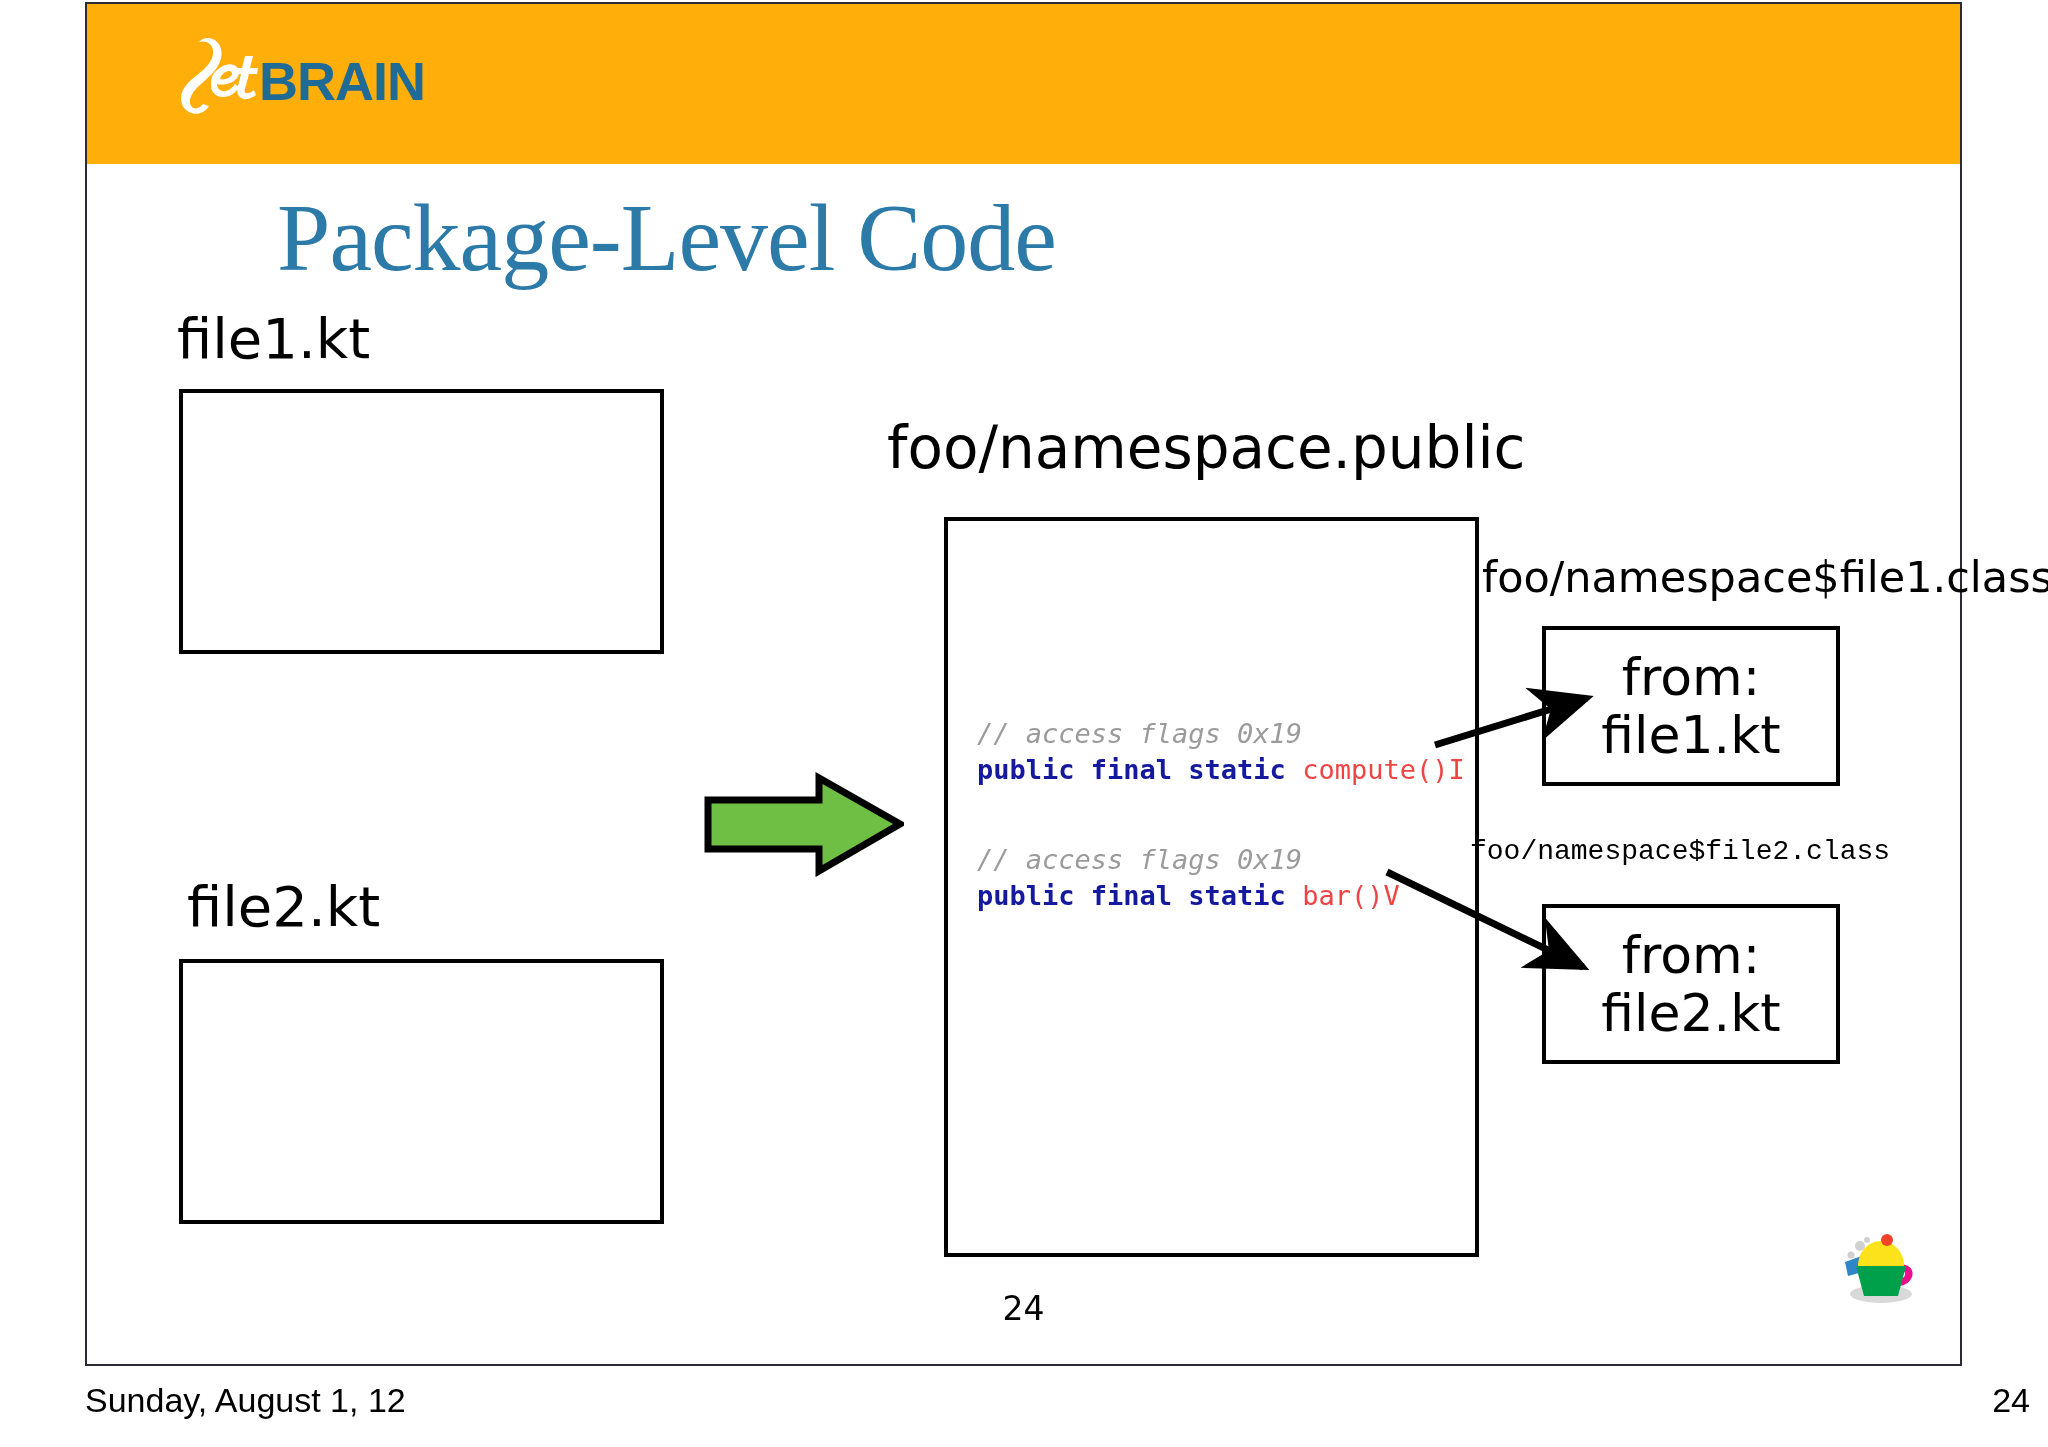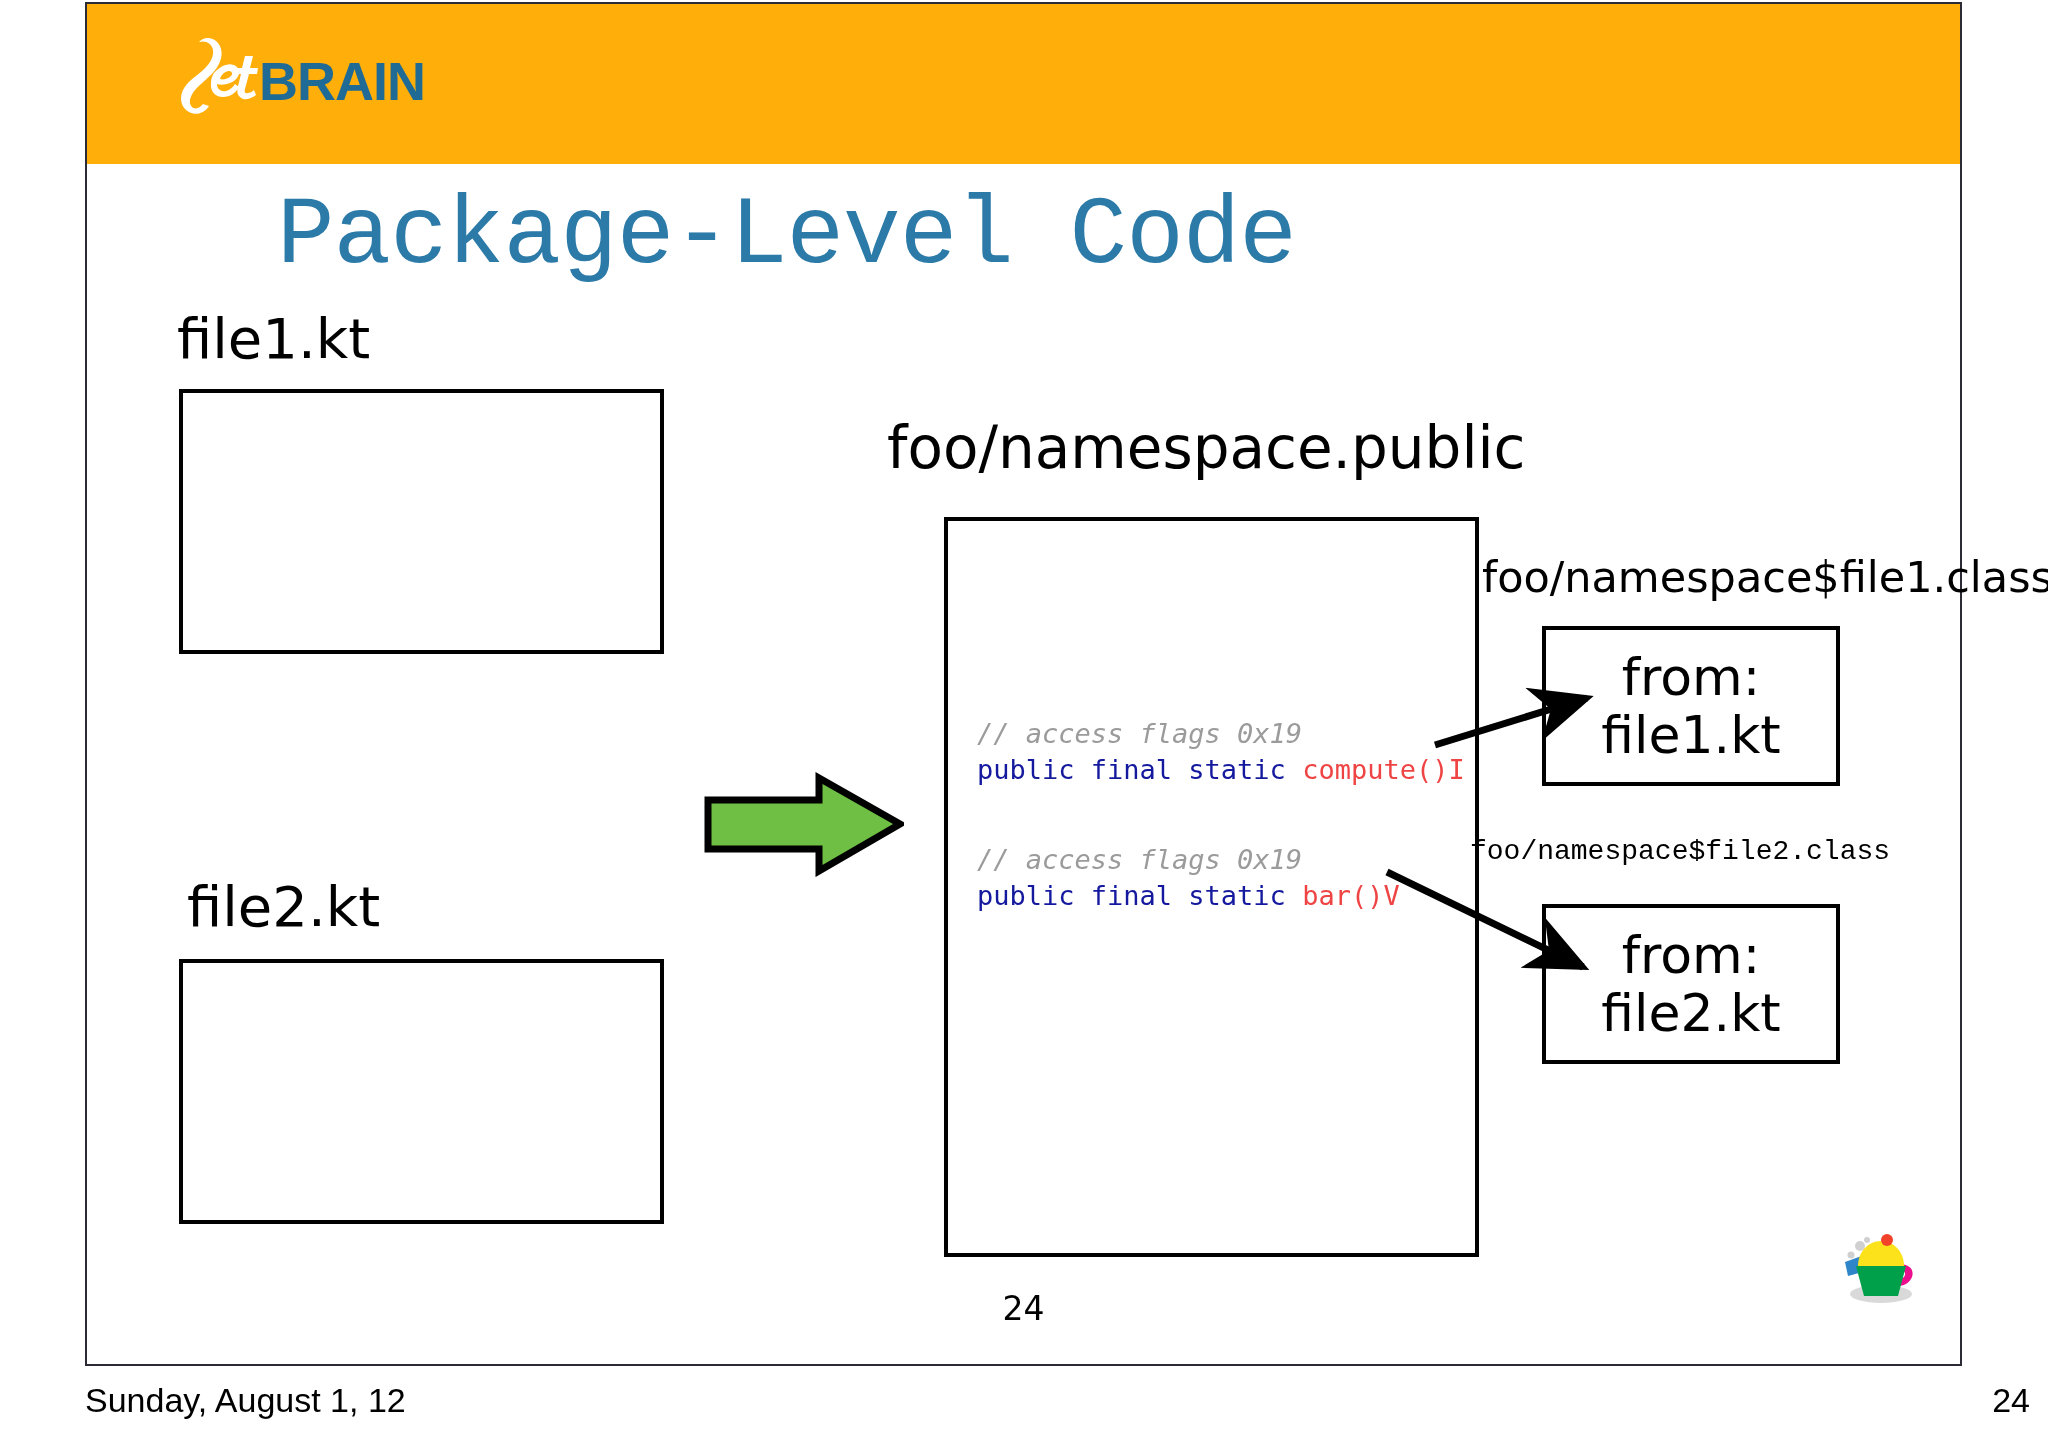--- a/index.html
+++ b/index.html
@@ -45,21 +45,21 @@
     width: 260px;
     height: 100px;
   }
   #logo svg { display: block; }
 
   
   #slide-title {
     position: absolute;
     left: 190px;
     top: 178px;
-    font-family: Liberation Mono, monospace;
+    font-family: Liberation Serif, serif;
     font-size: 96px;
     font-weight: 400;
     color: #2B7AA8;
     letter-spacing: -1px;
     white-space: nowrap;
     text-shadow: 1px 1px 0 rgba(255,255,255,0.75);
   }
 
   
   .caption {
@@ -112,21 +112,21 @@
     position: absolute;
     font-family: "DejaVu Sans Mono", monospace;
     font-size: 27px;
     line-height: 36px;
     white-space: nowrap;
   }
   #code-1 { left: 890px; top: 712px; }
   #code-2 { left: 890px; top: 838px; }
 
   .cm   { color: #9b9b9b; font-style: italic; }
-  .kw   { color: #14199E; font-weight: normal; }
+  .kw   { color: #14199E; font-weight: bold; }
   .id   { color: #ef4444; }
 
   
   #cls1-label { left: 1395px; top: 548px; font-size: 43px; }
   #cls1-box {
     position: absolute;
     left: 1455px; top: 622px;
     width: 298px; height: 160px;
     border: 4px solid #000000;
     background: #ffffff;

